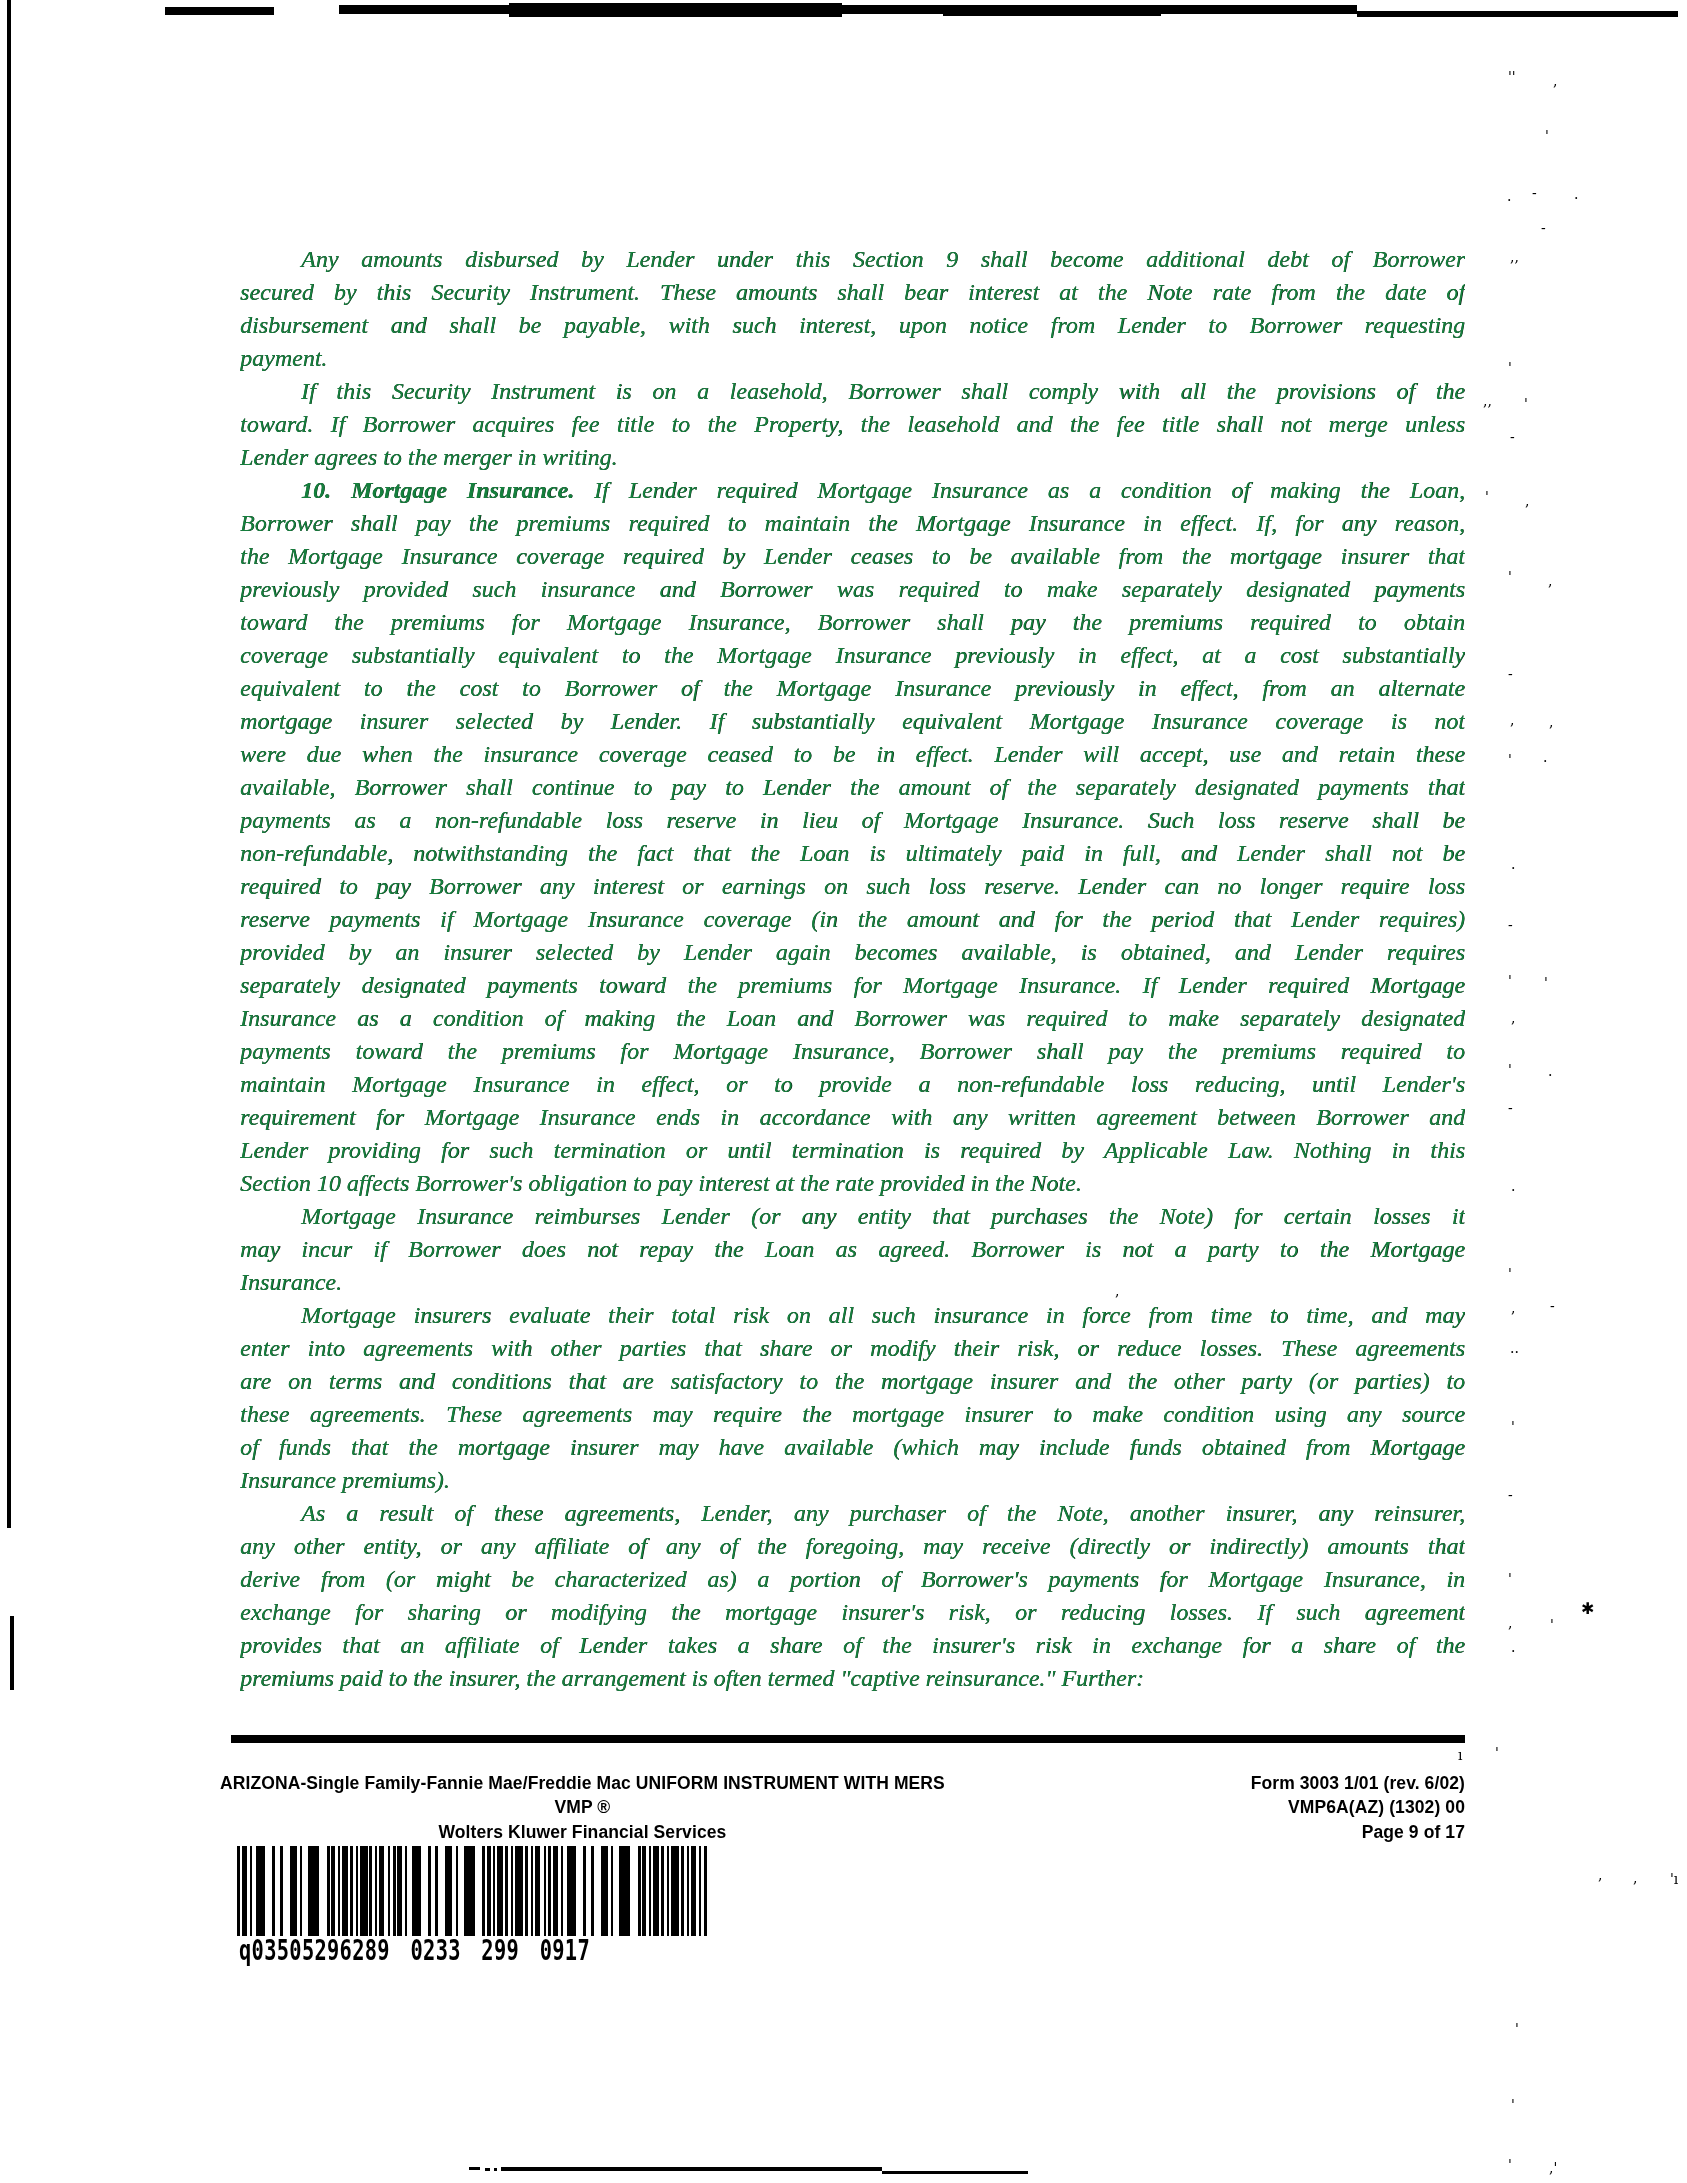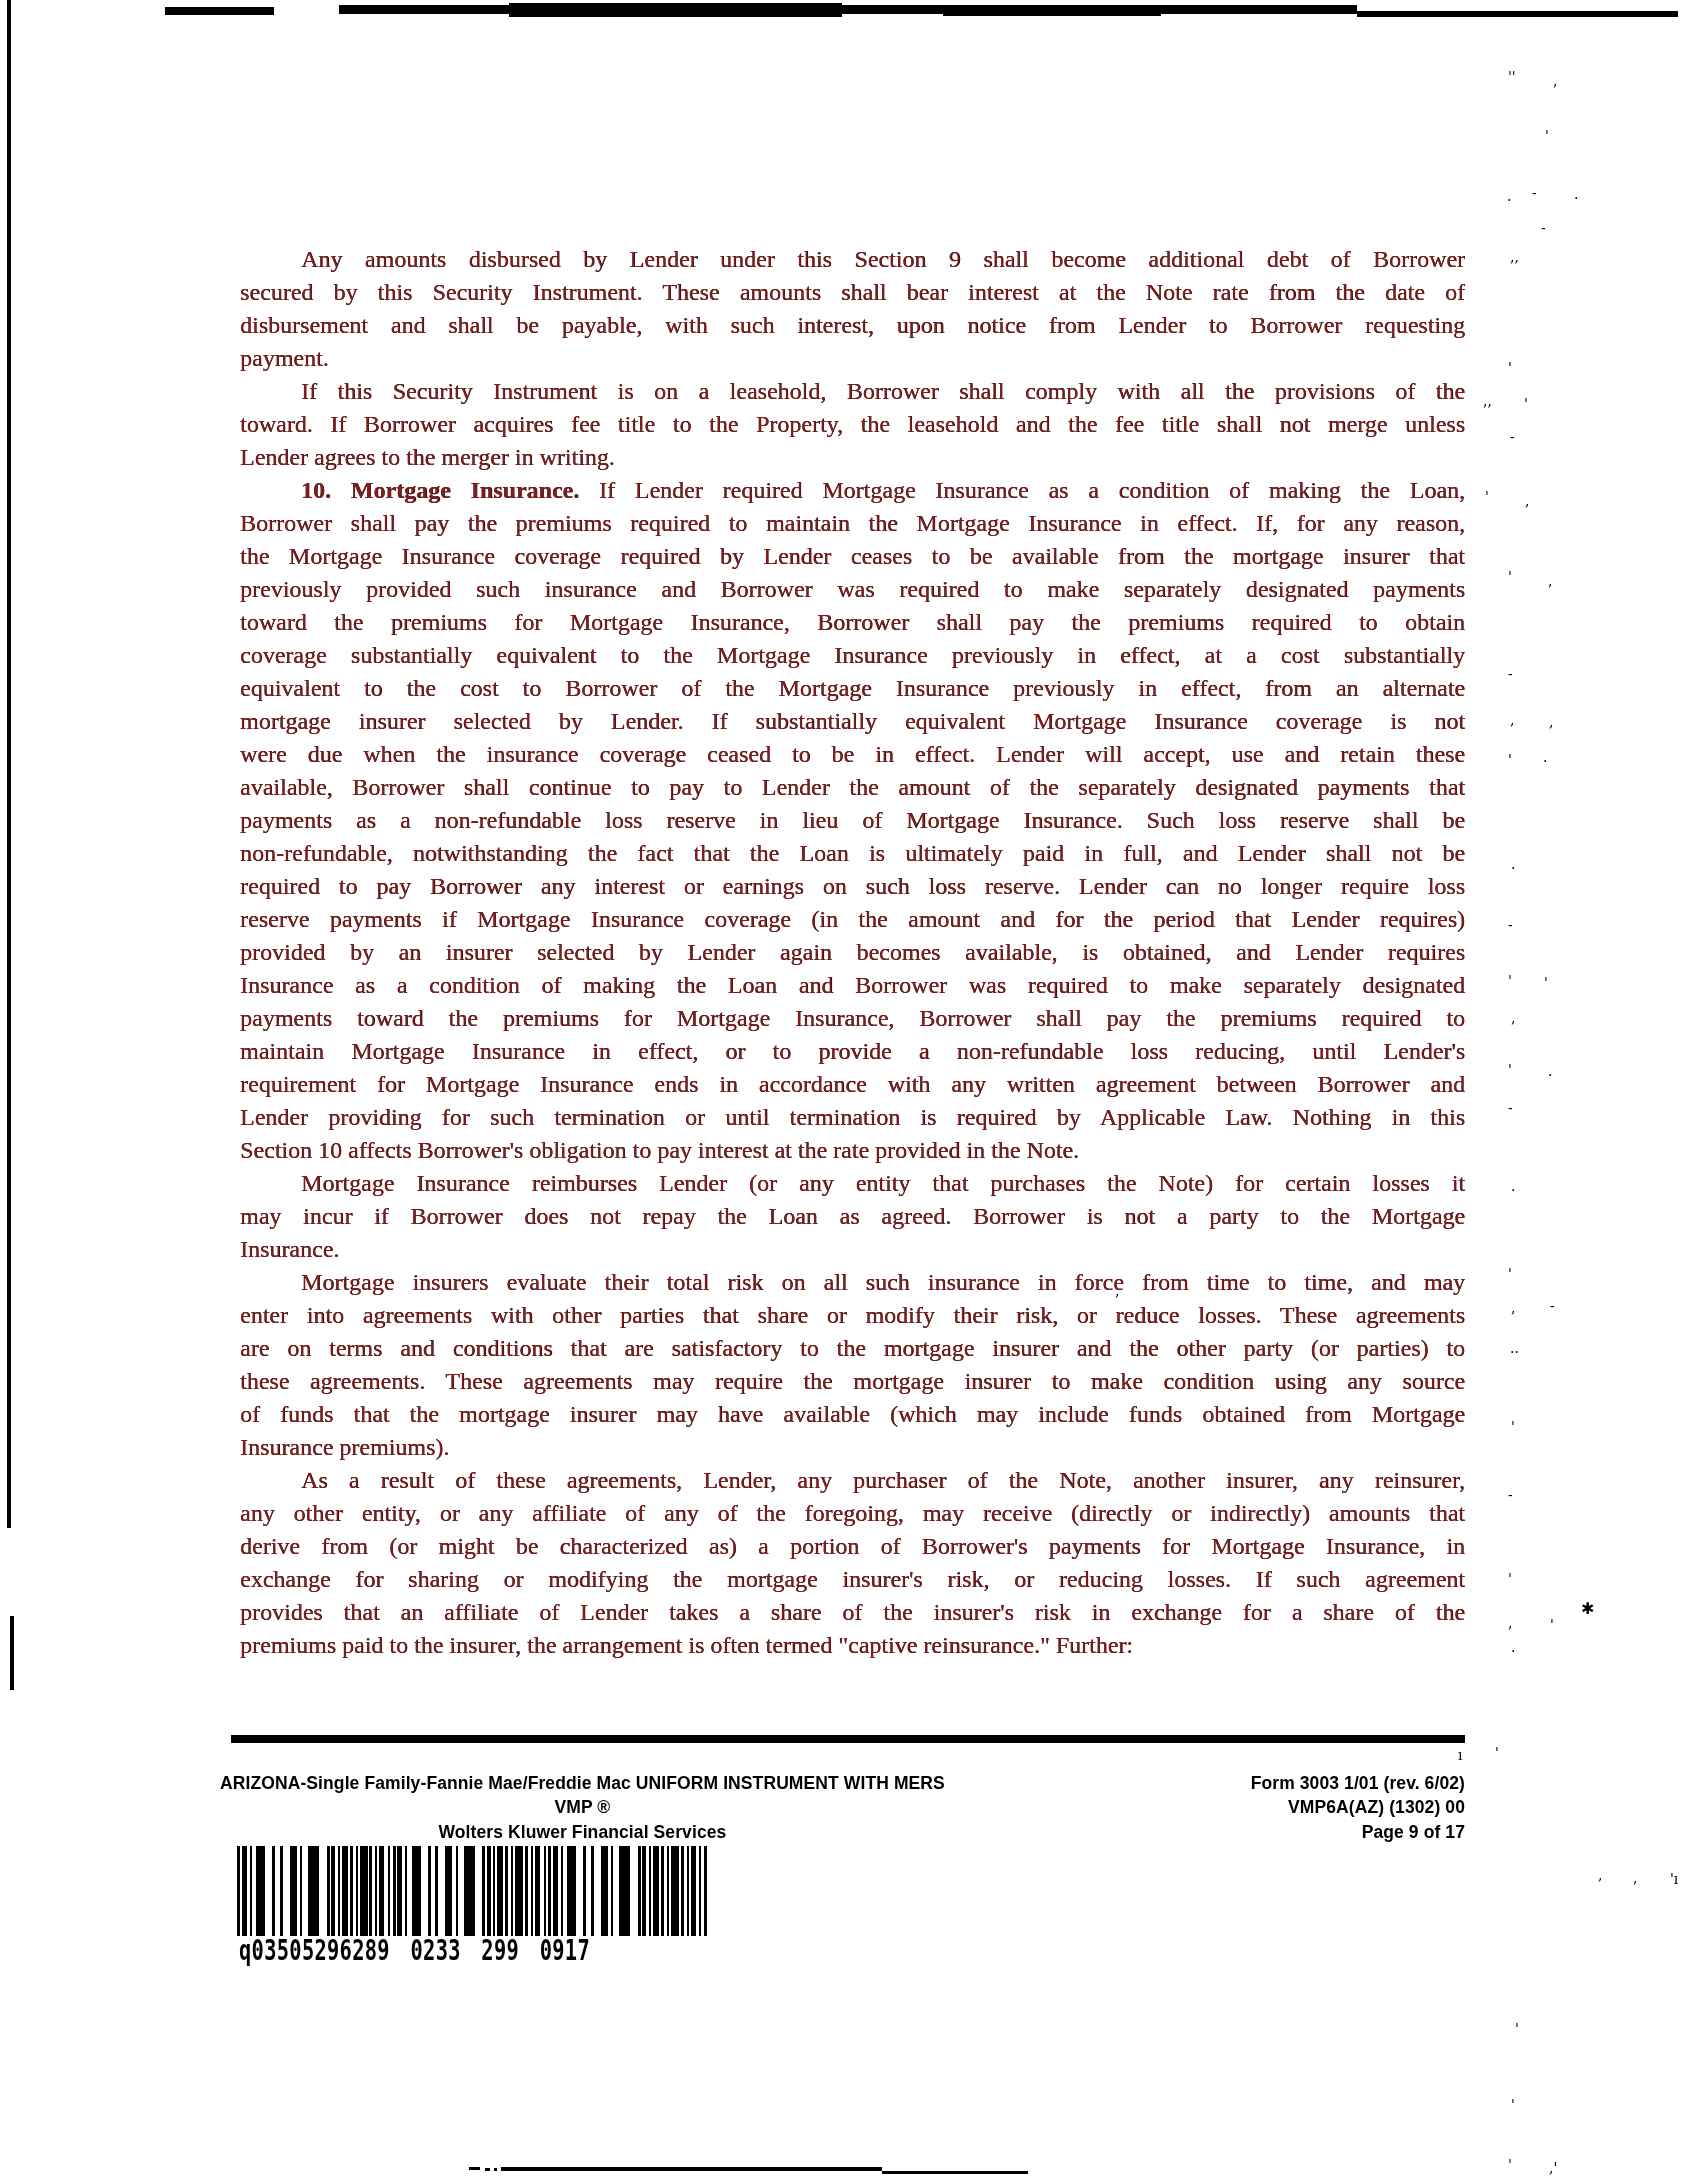--- a/index.html
+++ b/index.html
@@ -6,21 +6,21 @@
   .page {
     position:relative; width:1688px; height:2183px; background:#ffffff;
     overflow:hidden; color:#000;
   }
   .mark { position:absolute; background:#000; }
 
   
   .text-block {
     position:absolute; left:240px; top:243px; width:1225px;
     font-family:"Liberation Serif", serif; font-size:24px;
-    color:#7f1d1d; text-shadow:0.3px 0 0 #000;
+    color:#15803d; text-shadow:0.3px 0 0 #000;font-style:italic;
   }
   .line {
     height:33px; line-height:33px; overflow:hidden;
     text-align:justify; text-align-last:justify;
   }
   .line.last { text-align-last:left; }
   .line.indent { text-indent:61px; }
   .line b { font-weight:bold; }
 
   
@@ -95,20 +95,21 @@
       <div class="line">coverage substantially equivalent to the Mortgage Insurance previously in effect, at a cost substantially</div>
       <div class="line">equivalent to the cost to Borrower of the Mortgage Insurance previously in effect, from an alternate</div>
       <div class="line">mortgage insurer selected by Lender. If substantially equivalent Mortgage Insurance coverage is not</div>
       <div class="line">were due when the insurance coverage ceased to be in effect. Lender will accept, use and retain these</div>
       <div class="line">available, Borrower shall continue to pay to Lender the amount of the separately designated payments that</div>
       <div class="line">payments as a non-refundable loss reserve in lieu of Mortgage Insurance. Such loss reserve shall be</div>
       <div class="line">non-refundable, notwithstanding the fact that the Loan is ultimately paid in full, and Lender shall not be</div>
       <div class="line">required to pay Borrower any interest or earnings on such loss reserve. Lender can no longer require loss</div>
       <div class="line">reserve payments if Mortgage Insurance coverage (in the amount and for the period that Lender requires)</div>
       <div class="line">provided by an insurer selected by Lender again becomes available, is obtained, and Lender requires</div>
+      <div class="line">separately designated payments toward the premiums for Mortgage Insurance. If Lender required Mortgage</div>
       <div class="line">Insurance as a condition of making the Loan and Borrower was required to make separately designated</div>
       <div class="line">payments toward the premiums for Mortgage Insurance, Borrower shall pay the premiums required to</div>
       <div class="line">maintain Mortgage Insurance in effect, or to provide a non-refundable loss reducing, until Lender's</div>
       <div class="line">requirement for Mortgage Insurance ends in accordance with any written agreement between Borrower and</div>
       <div class="line">Lender providing for such termination or until termination is required by Applicable Law. Nothing in this</div>
       <div class="line last">Section 10 affects Borrower's obligation to pay interest at the rate provided in the Note.</div>
       <div class="line indent">Mortgage Insurance reimburses Lender (or any entity that purchases the Note) for certain losses it</div>
       <div class="line">may incur if Borrower does not repay the Loan as agreed. Borrower is not a party to the Mortgage</div>
       <div class="line last">Insurance.</div>
       <div class="line indent">Mortgage insurers evaluate their total risk on all such insurance in force from time to time, and may</div>

